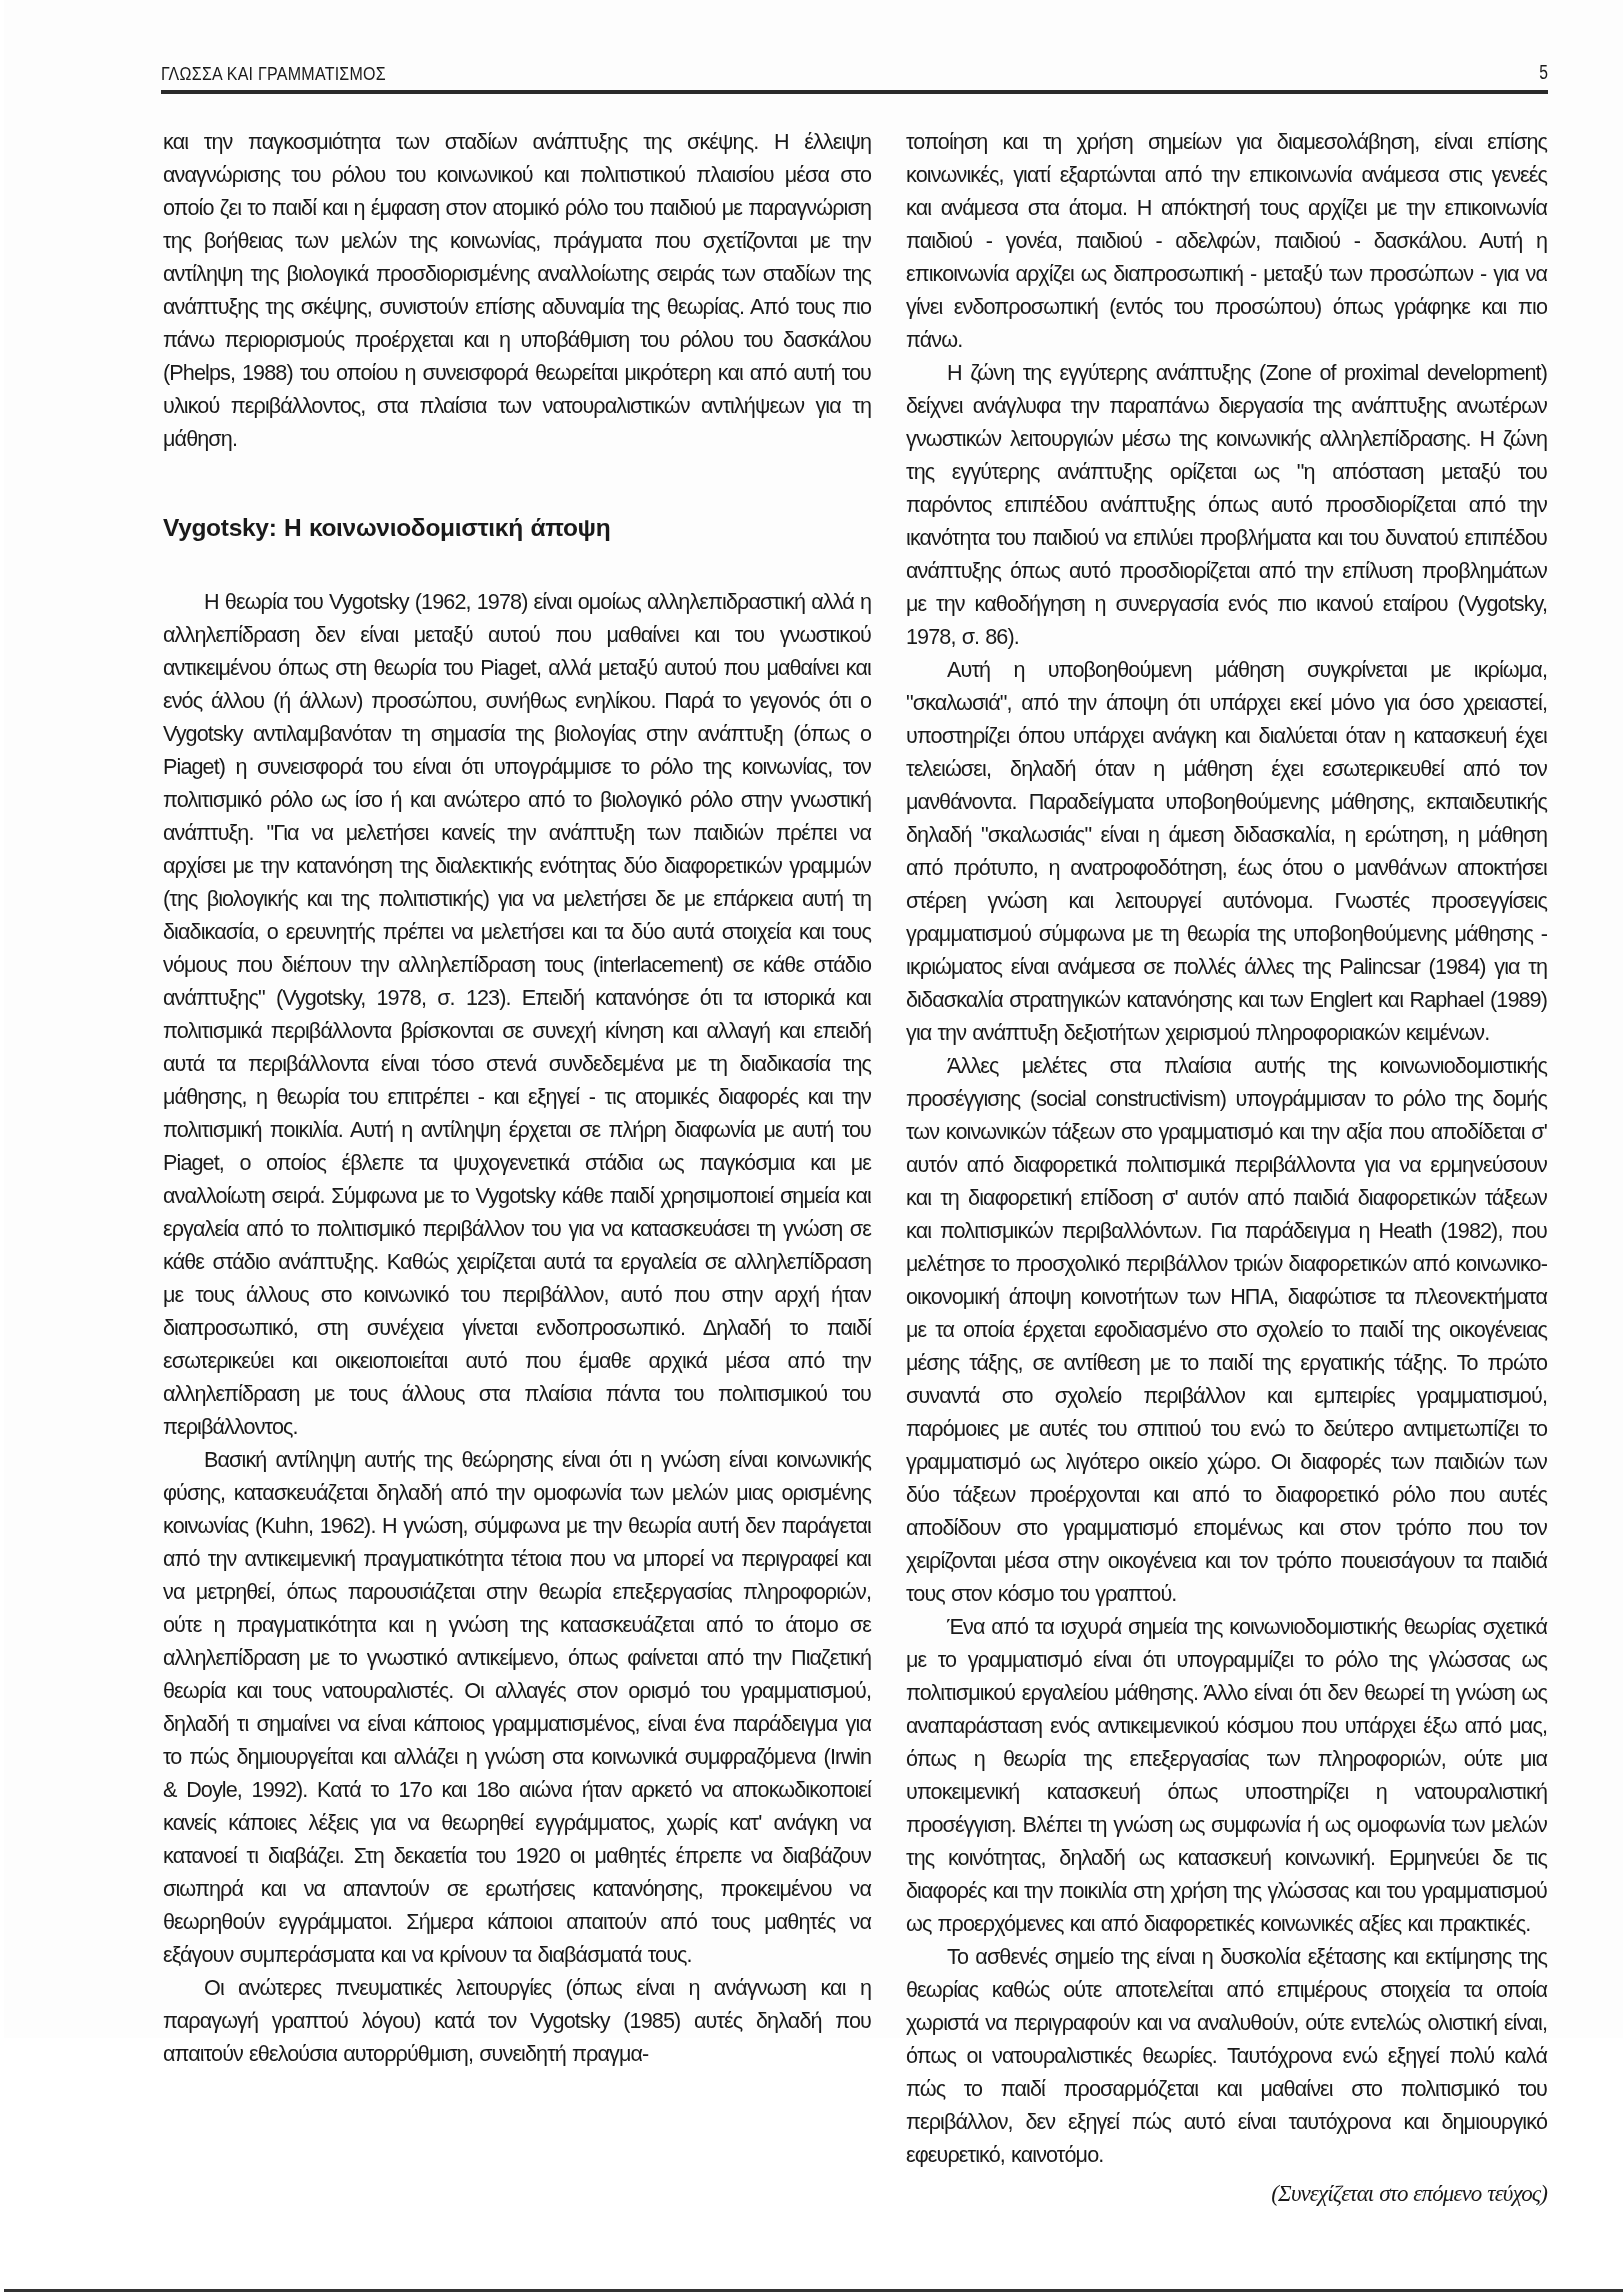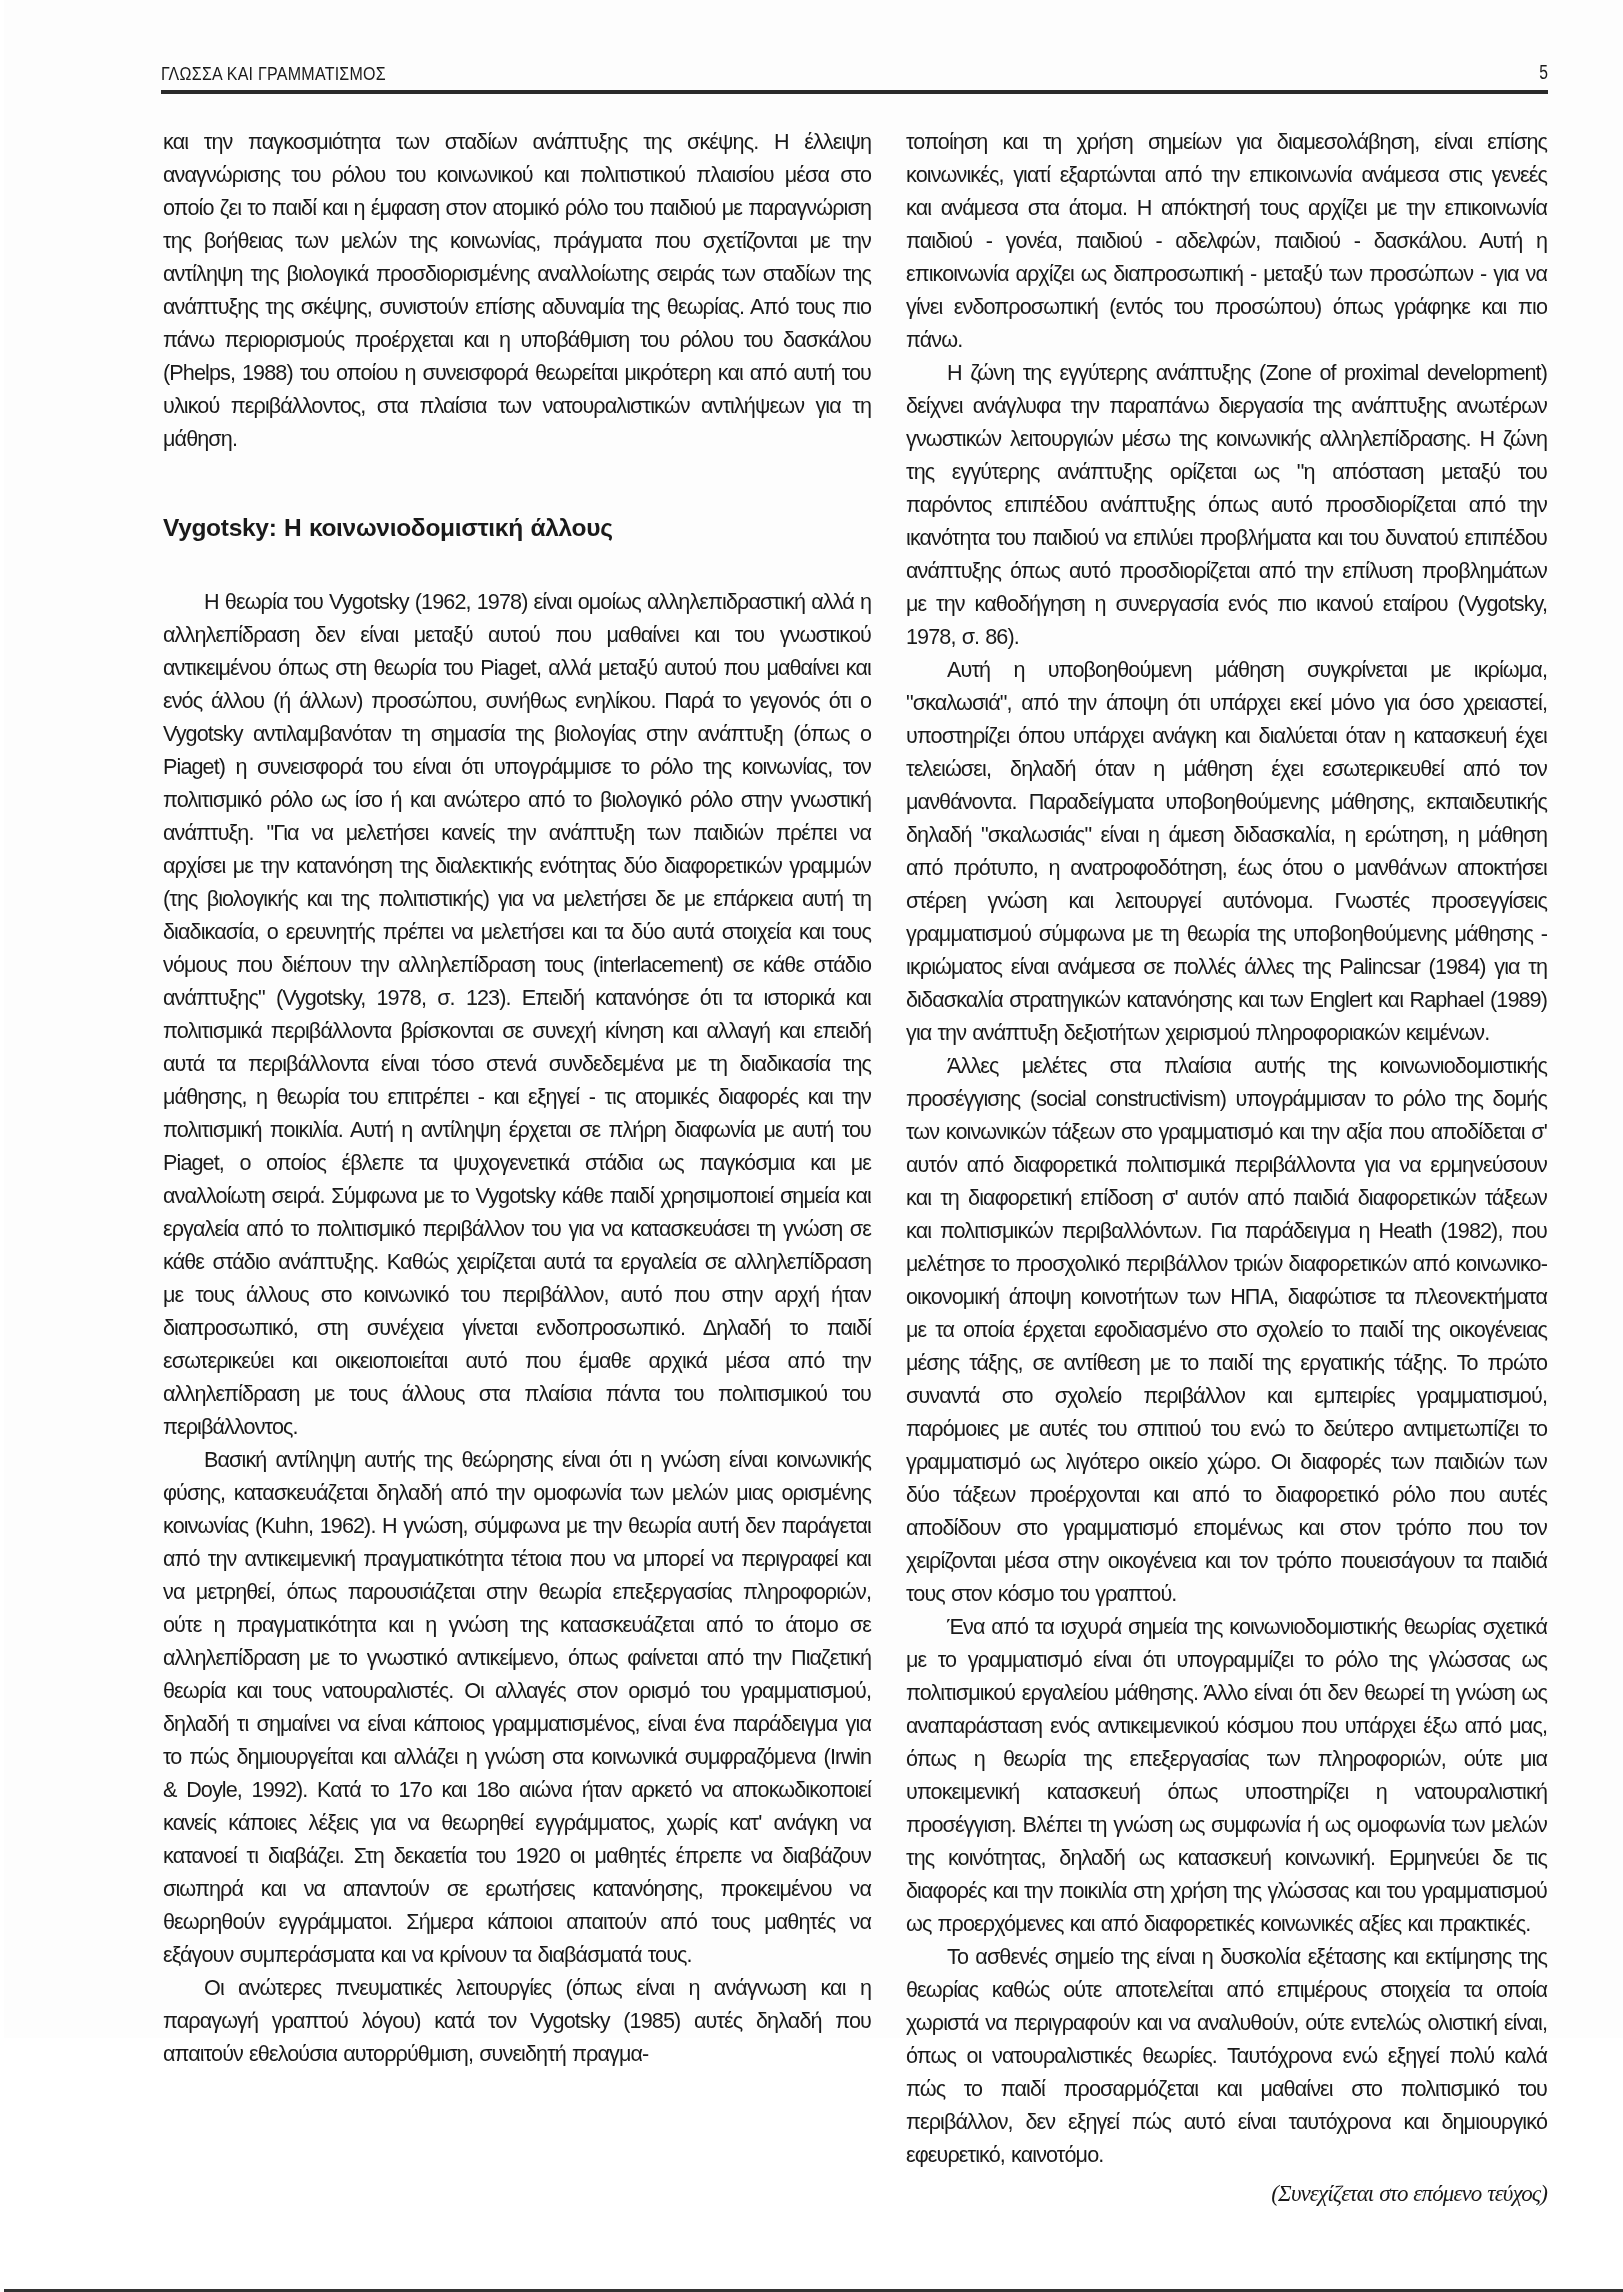--- a/index.html
+++ b/index.html
@@ -25,21 +25,21 @@
 <div class="page">
 
   <div class="running-header">
     <span class="running-title">ΓΛΩΣΣΑ ΚΑΙ ΓΡΑΜΜΑΤΙΣΜΟΣ</span>
     <span class="page-number">5</span>
   </div>
   <div class="header-rule"></div>
 
   <div class="column col-left narrow">
     <p class="noindent">και την παγκοσμιότητα των σταδίων ανάπτυξης της σκέψης. Η έλλειψη αναγνώρισης του ρόλου του κοινωνικού και πολιτιστικού πλαισίου μέσα στο οποίο ζει το παιδί και η έμφαση στον ατομικό ρόλο του παιδιού με παραγνώριση της βοήθειας των μελών της κοινωνίας, πράγματα που σχετίζονται με την αντίληψη της βιολογικά προσδιορισμένης αναλλοίωτης σειράς των σταδίων της ανάπτυξης της σκέψης, συνιστούν επίσης αδυναμία της θεωρίας. Από τους πιο πάνω περιορισμούς προέρχεται και η υποβάθμιση του ρόλου του δασκάλου (Phelps, 1988) του οποίου η συνεισφορά θεωρείται μικρότερη και από αυτή του υλικού περιβάλλοντος, στα πλαίσια των νατουραλιστικών αντιλήψεων για τη μάθηση.</p>
-    <div class="section-heading">Vygotsky: Η κοινωνιοδομιστική άλλους</div>
+    <div class="section-heading">Vygotsky: Η κοινωνιοδομιστική άποψη</div>
     <p>Η θεωρία του Vygotsky (1962, 1978) είναι ομοίως αλληλεπιδραστική αλλά η αλληλεπίδραση δεν είναι μεταξύ αυτού που μαθαίνει και του γνωστικού αντικειμένου όπως στη θεωρία του Piaget, αλλά μεταξύ αυτού που μαθαίνει και ενός άλλου (ή άλλων) προσώπου, συνήθως ενηλίκου. Παρά το γεγονός ότι ο Vygotsky αντιλαμβανόταν τη σημασία της βιολογίας στην ανάπτυξη (όπως ο Piaget) η συνεισφορά του είναι ότι υπογράμμισε το ρόλο της κοινωνίας, τον πολιτισμικό ρόλο ως ίσο ή και ανώτερο από το βιολογικό ρόλο στην γνωστική ανάπτυξη. "Για να μελετήσει κανείς την ανάπτυξη των παιδιών πρέπει να αρχίσει με την κατανόηση της διαλεκτικής ενότητας δύο διαφορετικών γραμμών (της βιολογικής και της πολιτιστικής) για να μελετήσει δε με επάρκεια αυτή τη διαδικασία, ο ερευνητής πρέπει να μελετήσει και τα δύο αυτά στοιχεία και τους νόμους που διέπουν την αλληλεπίδραση τους (interlacement) σε κάθε στάδιο ανάπτυξης" (Vygotsky, 1978, σ. 123). Επειδή κατανόησε ότι τα ιστορικά και πολιτισμικά περιβάλλοντα βρίσκονται σε συνεχή κίνηση και αλλαγή και επειδή αυτά τα περιβάλλοντα είναι τόσο στενά συνδεδεμένα με τη διαδικασία της μάθησης, η θεωρία του επιτρέπει - και εξηγεί - τις ατομικές διαφορές και την πολιτισμική ποικιλία. Αυτή η αντίληψη έρχεται σε πλήρη διαφωνία με αυτή του Piaget, ο οποίος έβλεπε τα ψυχογενετικά στάδια ως παγκόσμια και με αναλλοίωτη σειρά. Σύμφωνα με το Vygotsky κάθε παιδί χρησιμοποιεί σημεία και εργαλεία από το πολιτισμικό περιβάλλον του για να κατασκευάσει τη γνώση σε κάθε στάδιο ανάπτυξης. Καθώς χειρίζεται αυτά τα εργαλεία σε αλληλεπίδραση με τους άλλους στο κοινωνικό του περιβάλλον, αυτό που στην αρχή ήταν διαπροσωπικό, στη συνέχεια γίνεται ενδοπροσωπικό. Δηλαδή το παιδί εσωτερικεύει και οικειοποιείται αυτό που έμαθε αρχικά μέσα από την αλληλεπίδραση με τους άλλους στα πλαίσια πάντα του πολιτισμικού του περιβάλλοντος.</p>
     <p>Βασική αντίληψη αυτής της θεώρησης είναι ότι η γνώση είναι κοινωνικής φύσης, κατασκευάζεται δηλαδή από την ομοφωνία των μελών μιας ορισμένης κοινωνίας (Kuhn, 1962). Η γνώση, σύμφωνα με την θεωρία αυτή δεν παράγεται από την αντικειμενική πραγματικότητα τέτοια που να μπορεί να περιγραφεί και να μετρηθεί, όπως παρουσιάζεται στην θεωρία επεξεργασίας πληροφοριών, ούτε η πραγματικότητα και η γνώση της κατασκευάζεται από το άτομο σε αλληλεπίδραση με το γνωστικό αντικείμενο, όπως φαίνεται από την Πιαζετική θεωρία και τους νατουραλιστές. Οι αλλαγές στον ορισμό του γραμματισμού, δηλαδή τι σημαίνει να είναι κάποιος γραμματισμένος, είναι ένα παράδειγμα για το πώς δημιουργείται και αλλάζει η γνώση στα κοινωνικά συμφραζόμενα (Irwin &amp; Doyle, 1992). Κατά το 17ο και 18ο αιώνα ήταν αρκετό να αποκωδικοποιεί κανείς κάποιες λέξεις για να θεωρηθεί εγγράμματος, χωρίς κατ' ανάγκη να κατανοεί τι διαβάζει. Στη δεκαετία του 1920 οι μαθητές έπρεπε να διαβάζουν σιωπηρά και να απαντούν σε ερωτήσεις κατανόησης, προκειμένου να θεωρηθούν εγγράμματοι. Σήμερα κάποιοι απαιτούν από τους μαθητές να εξάγουν συμπεράσματα και να κρίνουν τα διαβάσματά τους.</p>
     <p>Οι ανώτερες πνευματικές λειτουργίες (όπως είναι η ανάγνωση και η παραγωγή γραπτού λόγου) κατά τον Vygotsky (1985) αυτές δηλαδή που απαιτούν εθελούσια αυτορρύθμιση, συνειδητή πραγμα-</p>
   </div>
 
   <div class="column col-right narrow">
     <p class="noindent">τοποίηση και τη χρήση σημείων για διαμεσολάβηση, είναι επίσης κοινωνικές, γιατί εξαρτώνται από την επικοινωνία ανάμεσα στις γενεές και ανάμεσα στα άτομα. Η απόκτησή τους αρχίζει με την επικοινωνία παιδιού - γονέα, παιδιού - αδελφών, παιδιού - δασκάλου. Αυτή η επικοινωνία αρχίζει ως διαπροσωπική - μεταξύ των προσώπων - για να γίνει ενδοπροσωπική (εντός του προσώπου) όπως γράφηκε και πιο πάνω.</p>
     <p>Η ζώνη της εγγύτερης ανάπτυξης (Zone of proximal development) δείχνει ανάγλυφα την παραπάνω διεργασία της ανάπτυξης ανωτέρων γνωστικών λειτουργιών μέσω της κοινωνικής αλληλεπίδρασης. Η ζώνη της εγγύτερης ανάπτυξης ορίζεται ως "η απόσταση μεταξύ του παρόντος επιπέδου ανάπτυξης όπως αυτό προσδιορίζεται από την ικανότητα του παιδιού να επιλύει προβλήματα και του δυνατού επιπέδου ανάπτυξης όπως αυτό προσδιορίζεται από την επίλυση προβλημάτων με την καθοδήγηση η συνεργασία ενός πιο ικανού εταίρου (Vygotsky, 1978, σ. 86).</p>
     <p>Αυτή η υποβοηθούμενη μάθηση συγκρίνεται με ικρίωμα, "σκαλωσιά", από την άποψη ότι υπάρχει εκεί μόνο για όσο χρειαστεί, υποστηρίζει όπου υπάρχει ανάγκη και διαλύεται όταν η κατασκευή έχει τελειώσει, δηλαδή όταν η μάθηση έχει εσωτερικευθεί από τον μανθάνοντα. Παραδείγματα υποβοηθούμενης μάθησης, εκπαιδευτικής δηλαδή "σκαλωσιάς" είναι η άμεση διδασκαλία, η ερώτηση, η μάθηση από πρότυπο, η ανατροφοδότηση, έως ότου ο μανθάνων αποκτήσει στέρεη γνώση και λειτουργεί αυτόνομα. Γνωστές προσεγγίσεις γραμματισμού σύμφωνα με τη θεωρία της υποβοηθούμενης μάθησης - ικριώματος είναι ανάμεσα σε πολλές άλλες της Palincsar (1984) για τη διδασκαλία στρατηγικών κατανόησης και των Englert και Raphael (1989) για την ανάπτυξη δεξιοτήτων χειρισμού πληροφοριακών κειμένων.</p>
     <p>Άλλες μελέτες στα πλαίσια αυτής της κοινωνιοδομιστικής προσέγγισης (social constructivism) υπογράμμισαν το ρόλο της δομής των κοινωνικών τάξεων στο γραμματισμό και την αξία που αποδίδεται σ' αυτόν από διαφορετικά πολιτισμικά περιβάλλοντα για να ερμηνεύσουν και τη διαφορετική επίδοση σ' αυτόν από παιδιά διαφορετικών τάξεων και πολιτισμικών περιβαλλόντων. Για παράδειγμα η Heath (1982), που μελέτησε το προσχολικό περιβάλλον τριών διαφορετικών από κοινωνικο-οικονομική άποψη κοινοτήτων των ΗΠΑ, διαφώτισε τα πλεονεκτήματα με τα οποία έρχεται εφοδιασμένο στο σχολείο το παιδί της οικογένειας μέσης τάξης, σε αντίθεση με το παιδί της εργατικής τάξης. Το πρώτο συναντά στο σχολείο περιβάλλον και εμπειρίες γραμματισμού, παρόμοιες με αυτές του σπιτιού του ενώ το δεύτερο αντιμετωπίζει το γραμματισμό ως λιγότερο οικείο χώρο. Οι διαφορές των παιδιών των δύο τάξεων προέρχονται και από το διαφορετικό ρόλο που αυτές αποδίδουν στο γραμματισμό επομένως και στον τρόπο που τον χειρίζονται μέσα στην οικογένεια και τον τρόπο πουεισάγουν τα παιδιά τους στον κόσμο του γραπτού.</p>

